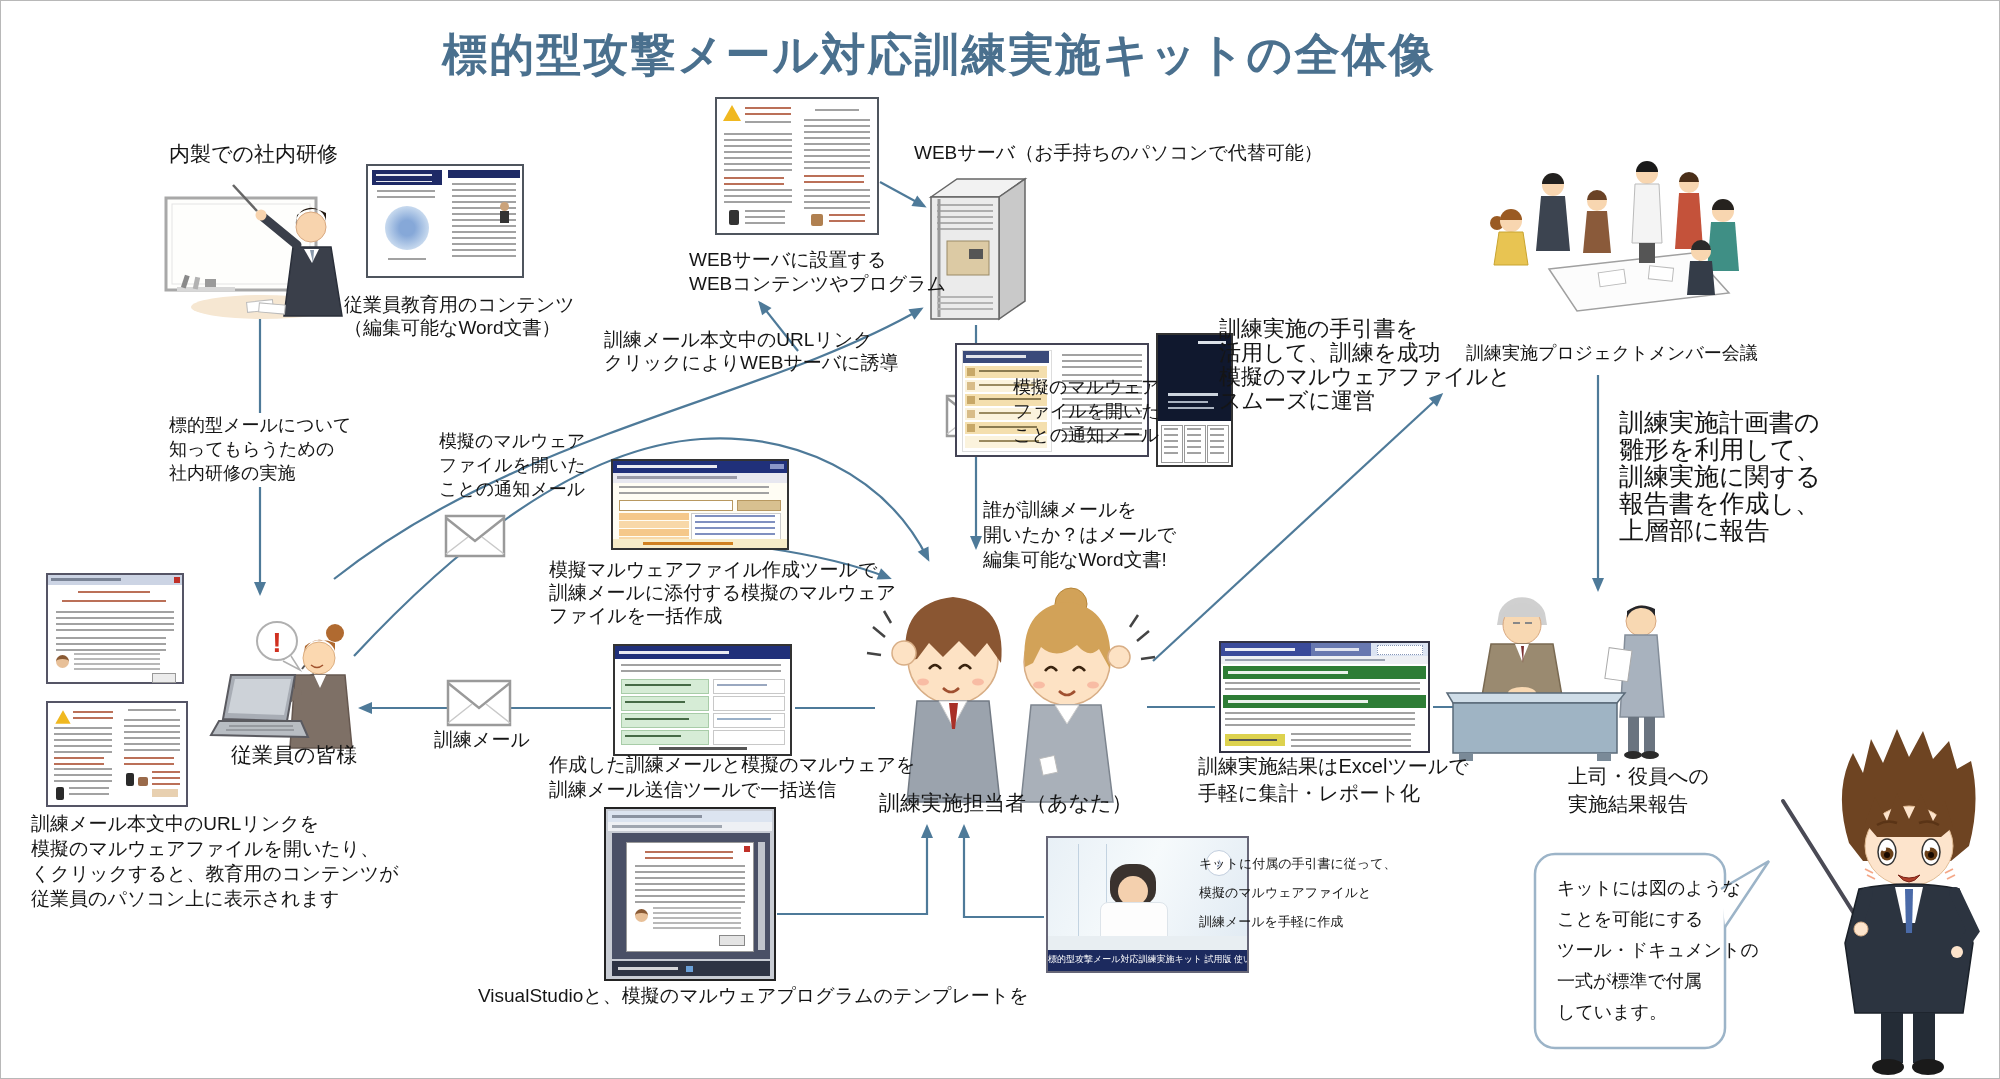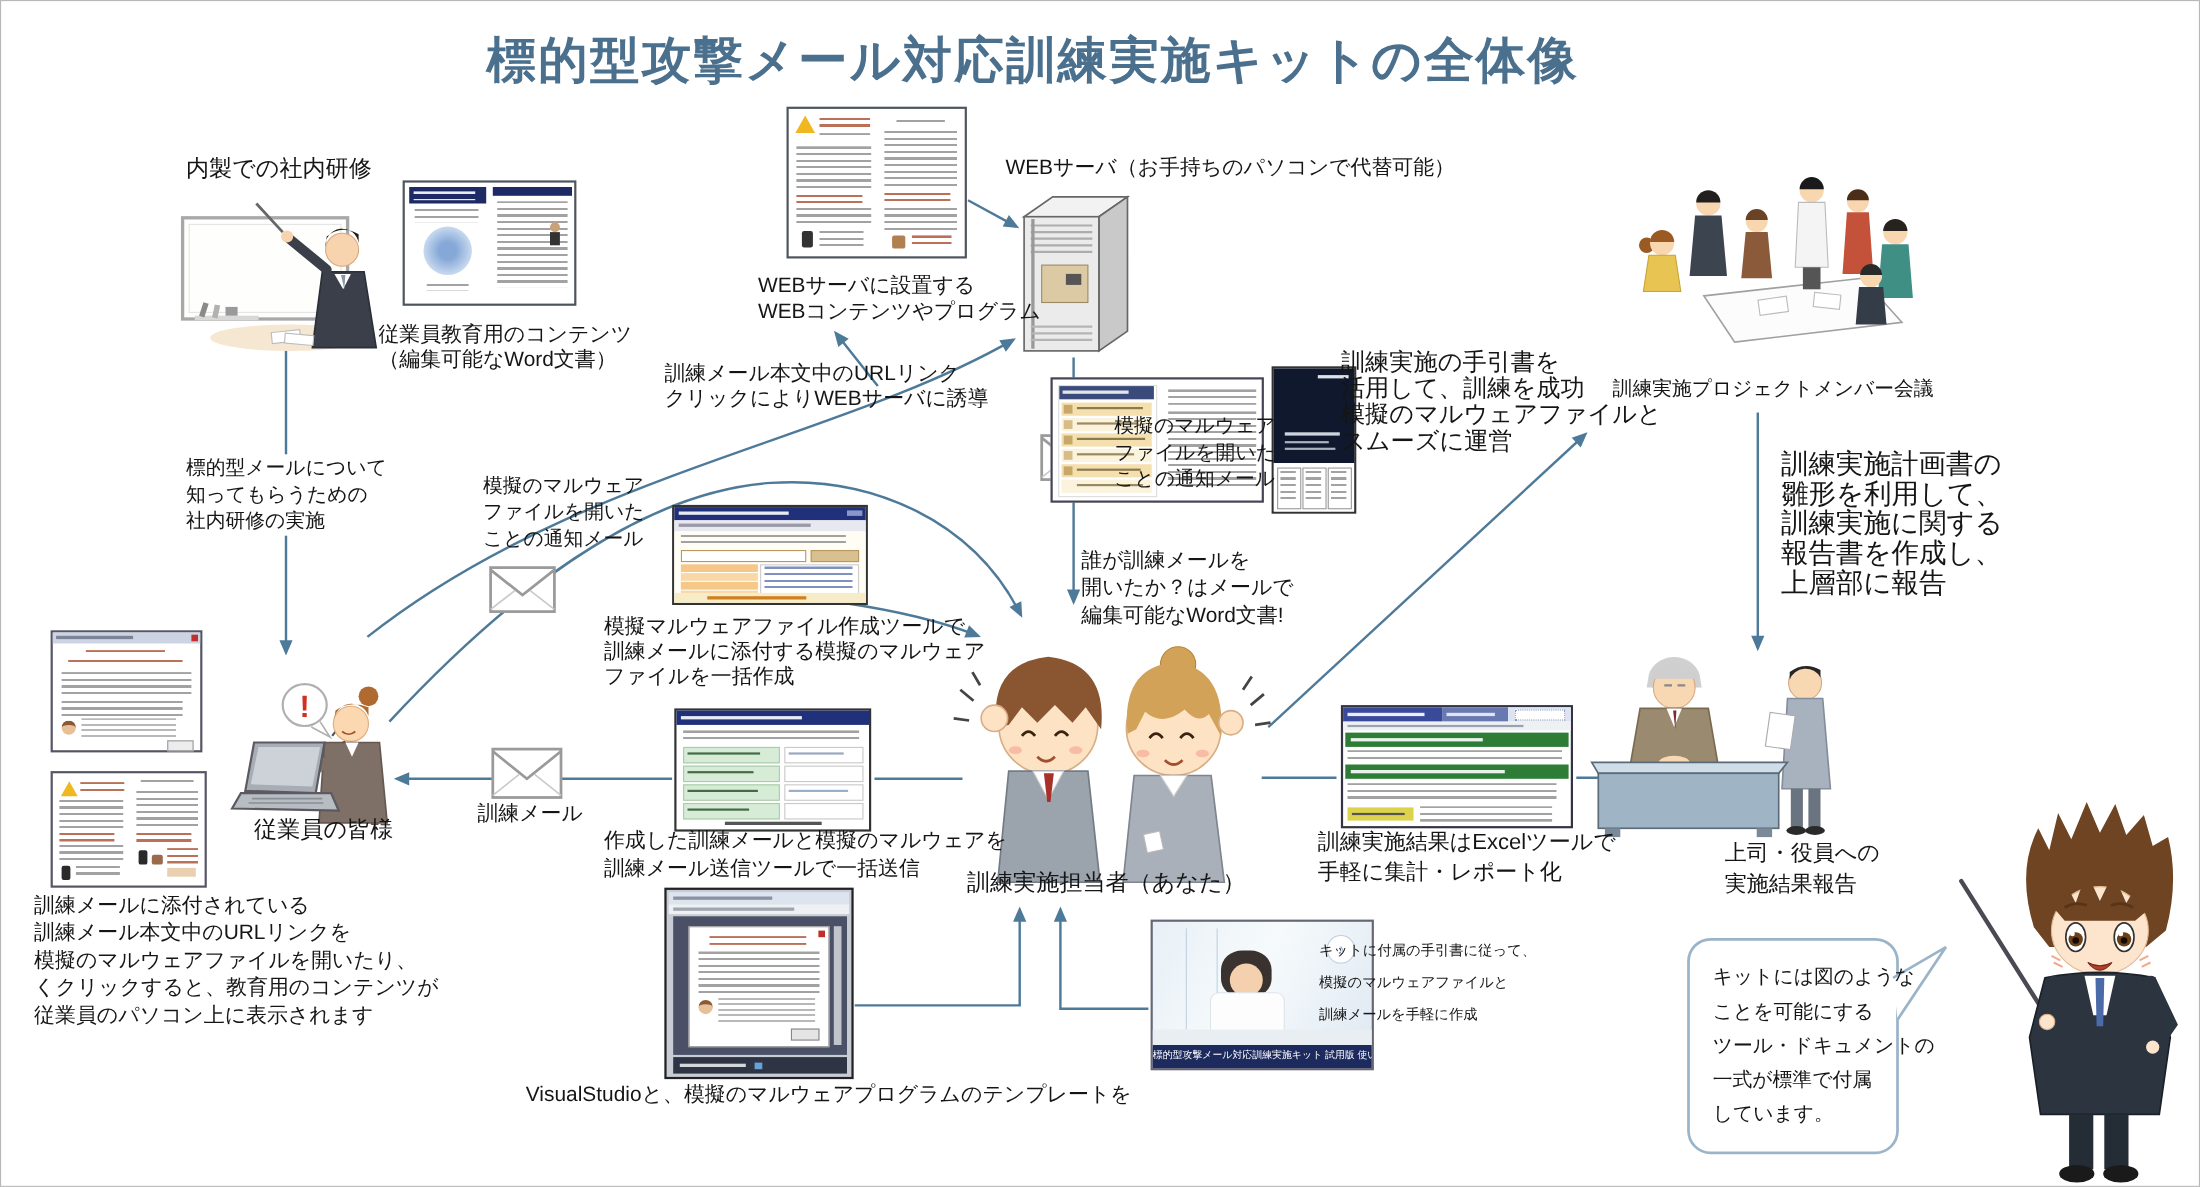--- a/index.html
+++ b/index.html
@@ -540,21 +540,20 @@
         <div>従業員の皆様</div>
       </div>
       <div class="label" style="left: 433px; top: 727px; font-size: 19px; line-height: 24px;">
         <div>訓練メール</div>
       </div>
       <div class="label" style="left: 548px; top: 751px; font-size: 19px; line-height: 25px;">
         <div>作成した訓練メールと模擬のマルウェアを</div>
         <div>訓練メール送信ツールで一括送信</div>
       </div>
       <div class="label" style="left: 30px; top: 810px; font-size: 19px; line-height: 25px;">
-        <div>訓練メールに添付されている</div>
         <div>訓練メール本文中のURLリンクを</div>
         <div>模擬のマルウェアファイルを開いたり、</div>
         <div>くクリックすると、教育用のコンテンツが</div>
         <div>従業員のパソコン上に表示されます</div>
       </div>
       <div class="label" style="left: 477px; top: 982px; font-size: 19px; line-height: 26px;">
         <div>VisualStudioと、模擬のマルウェアプログラムのテンプレートを</div>
       </div>
       <div class="label" style="left: 878px; top: 789px; font-size: 21px; line-height: 26px;">
         <div>訓練実施担当者（あなた）</div>

